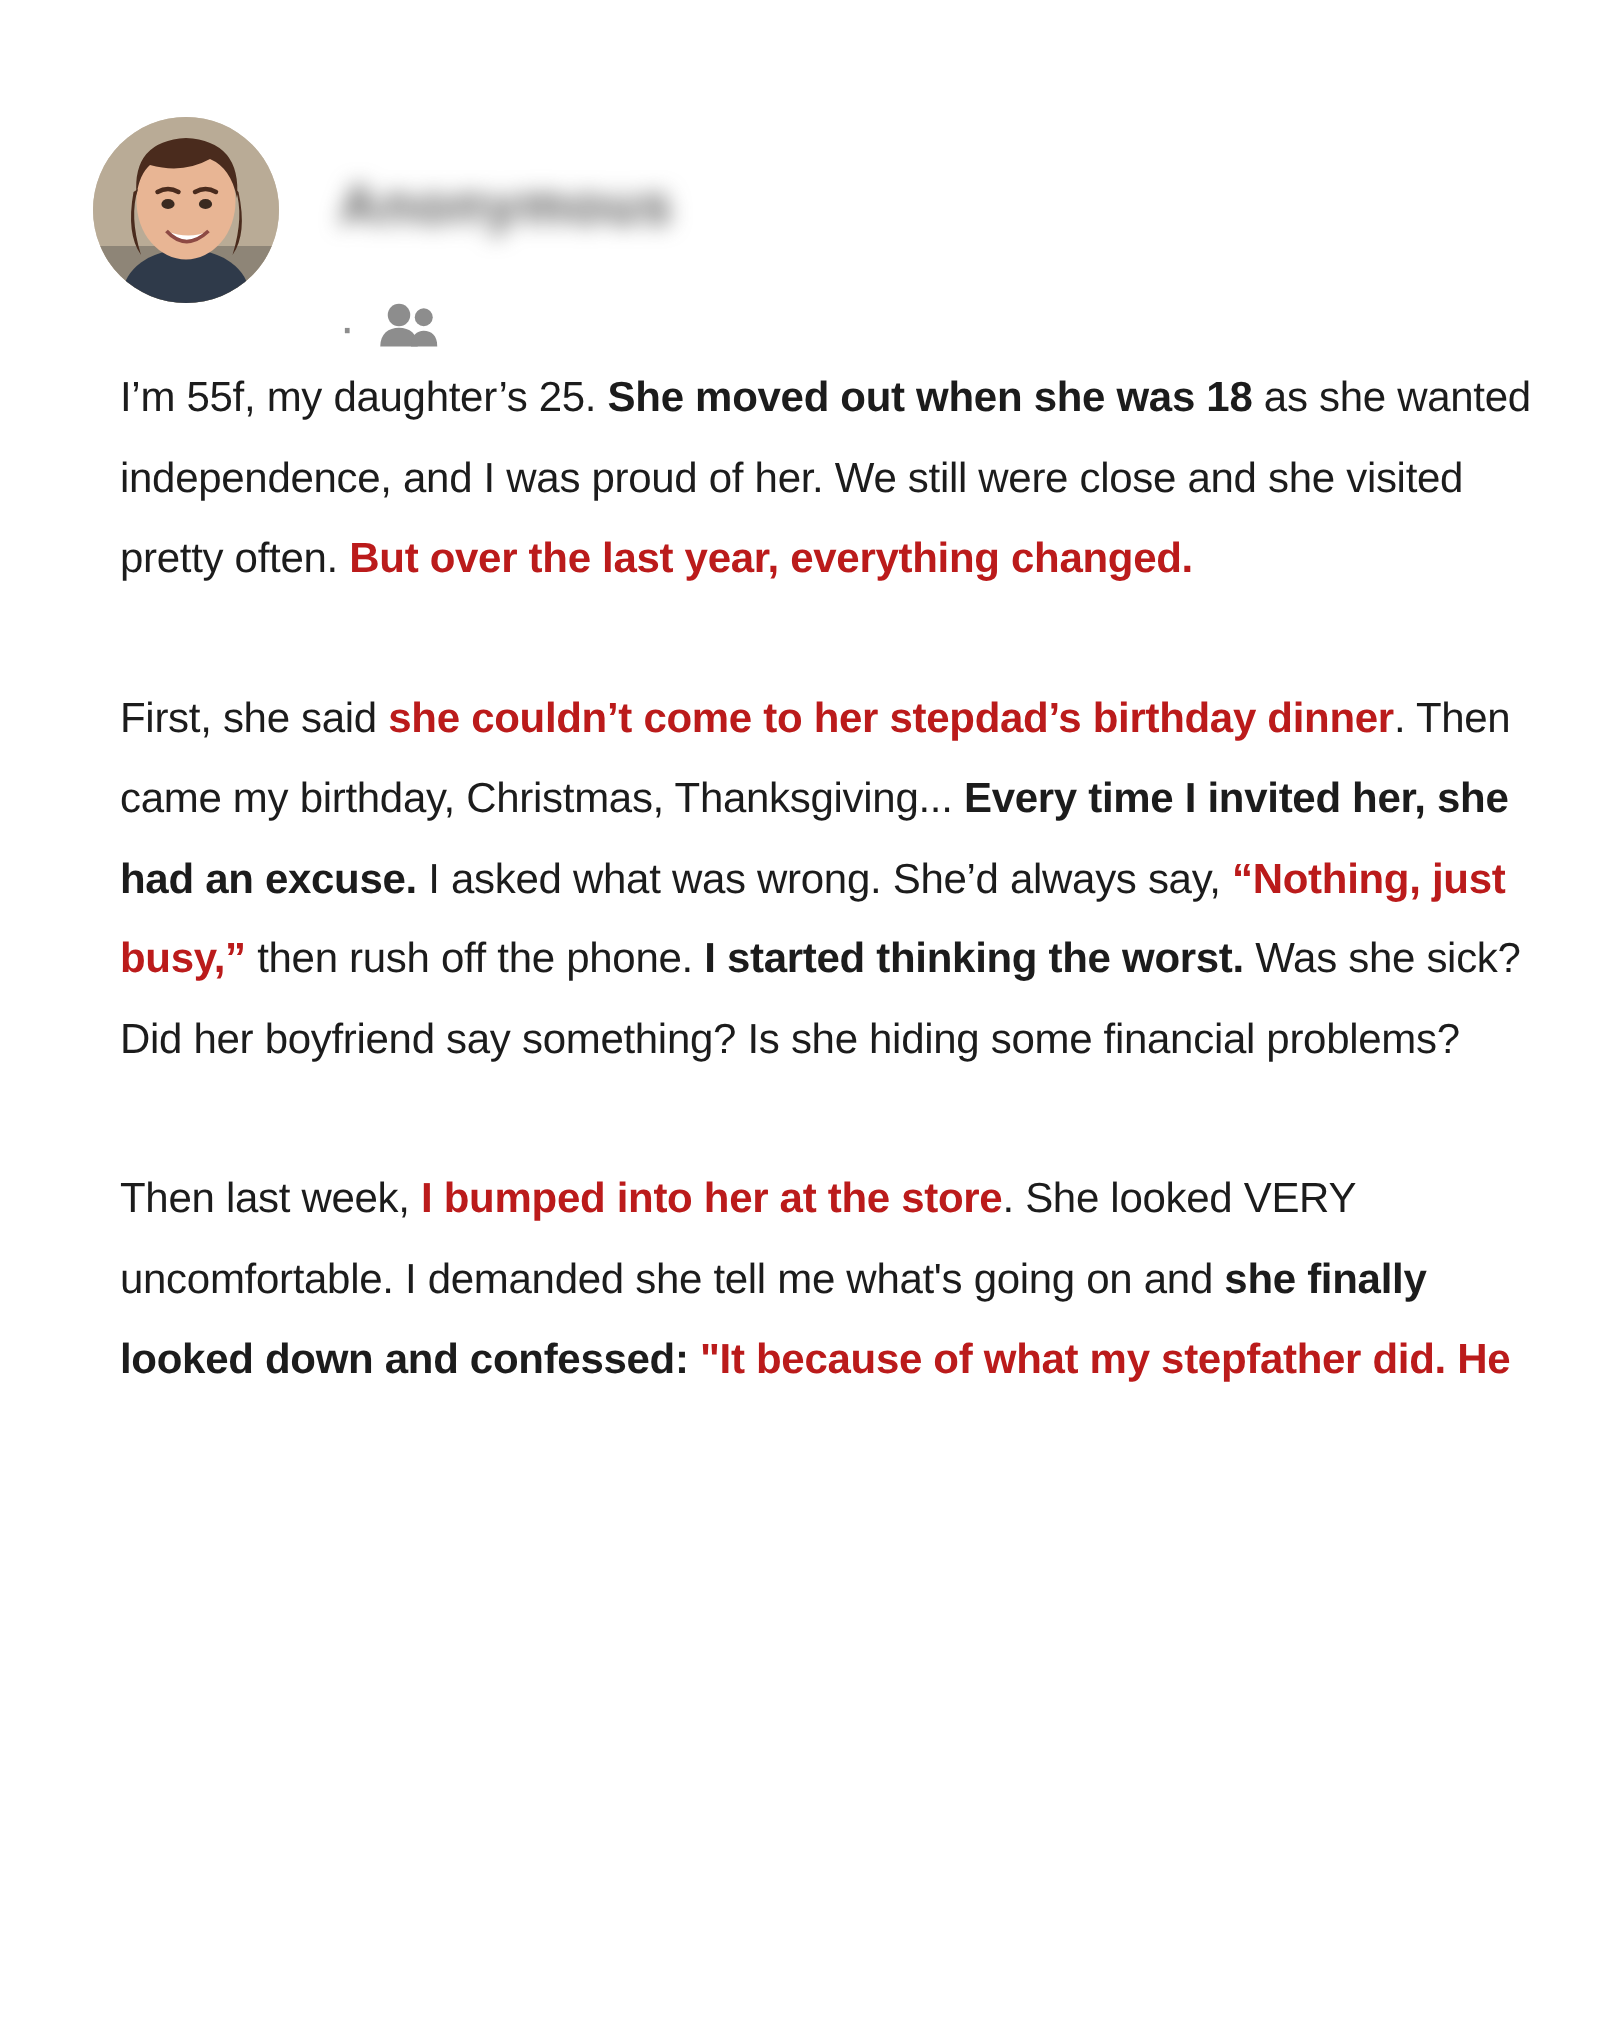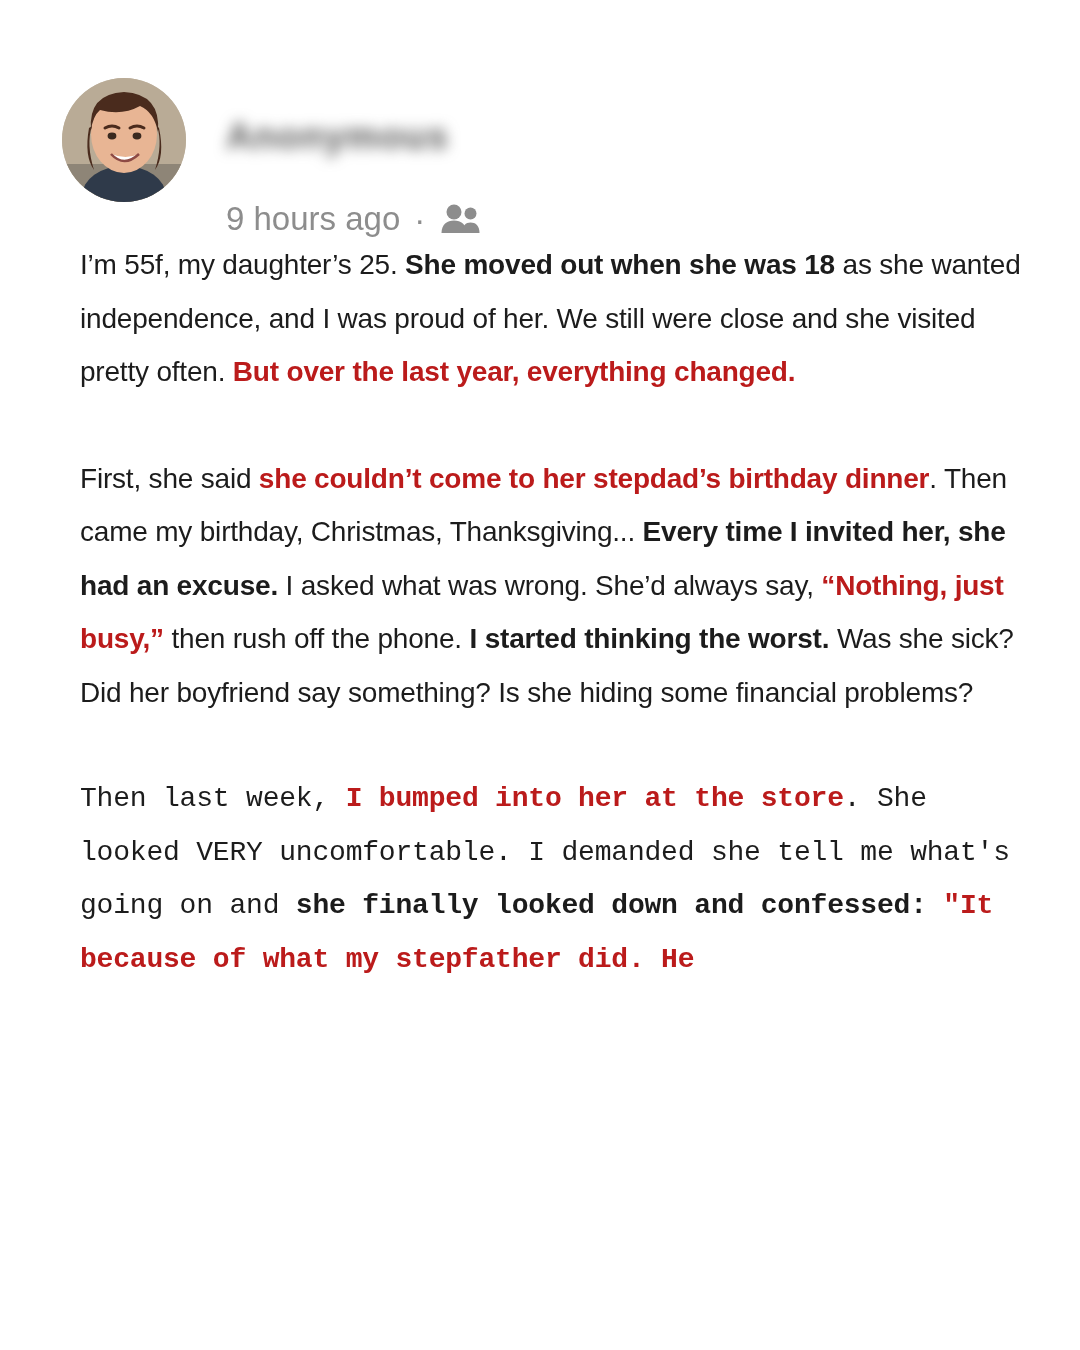--- a/index.html
+++ b/index.html
@@ -88,21 +88,21 @@
     left: 80px;
     width: 950px;
     font-size: 28px;
     line-height: 53.5px;
     color: #1c1c1c;
     letter-spacing: -0.2px;
   }
   .post-body p {
     margin: 0 0 53px 0;
   }
-  .post-body p:last-child { margin-bottom: 0; font-family: Liberation Mono, monospace; }
+  .post-body p:last-child { margin-bottom: 0; }
 
   b, .b { font-weight: bold; }
   .red { color: #bb1b1b; font-weight: bold; }
 </style>
 </head>
 <body>
 
 <div class="post">
 
   <div class="post-header">
@@ -121,21 +121,20 @@
         <path d="M43 50 Q50 46 57 50" stroke="#4a2b1d" stroke-width="3" fill="none" stroke-linecap="round"></path>
         <path d="M68 50 Q75 46 82 50" stroke="#4a2b1d" stroke-width="3" fill="none" stroke-linecap="round"></path>
         <path d="M49 76 Q62 88 77 76 Q64 82 49 76 Z" fill="#ffffff"></path>
         <path d="M49 76 Q62 90 77 76" stroke="#8d4a44" stroke-width="2.5" fill="none"></path>
       </svg>
     </div>
 
     <div class="author-name">Anonymous</div>
 
     <div class="meta-row">
-      <span class="meta-time">9 hours ago</span>
       <span class="meta-dot">·</span>
       <span class="meta-audience">
         <svg viewBox="0 0 42 34" xmlns="http://www.w3.org/2000/svg" aria-hidden="true">
           <circle cx="15" cy="10" r="7.5"></circle>
           <path d="M2.5 31 C2.5 22.5 8 18.5 15 18.5 C22 18.5 27.5 22.5 27.5 31 Z"></path>
           <circle cx="31.5" cy="11.5" r="6"></circle>
           <path d="M23 31 C23 23.5 27 20.5 31.5 20.5 C36.5 20.5 40.5 23.5 40.5 31 Z"></path>
         </svg>
       </span>
     </div>

